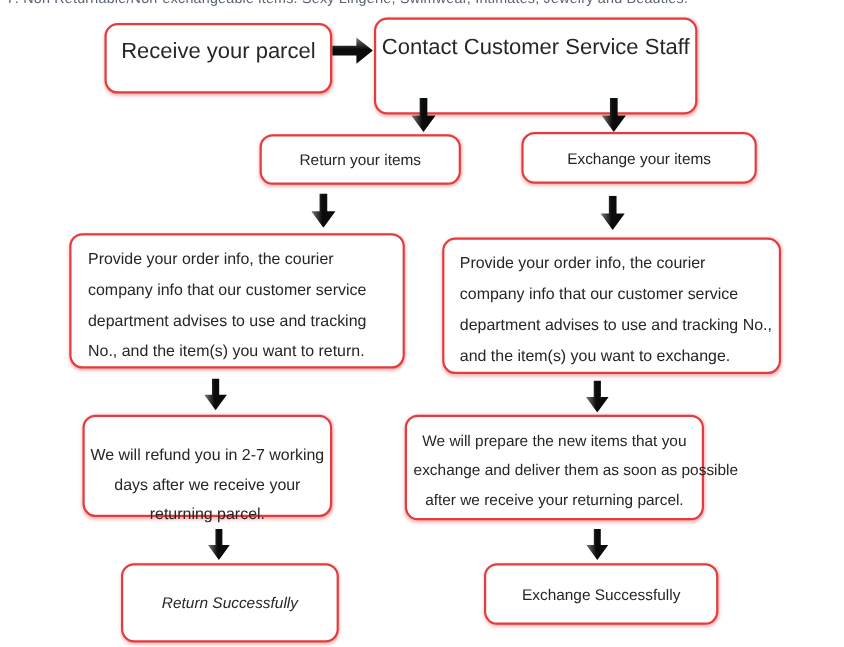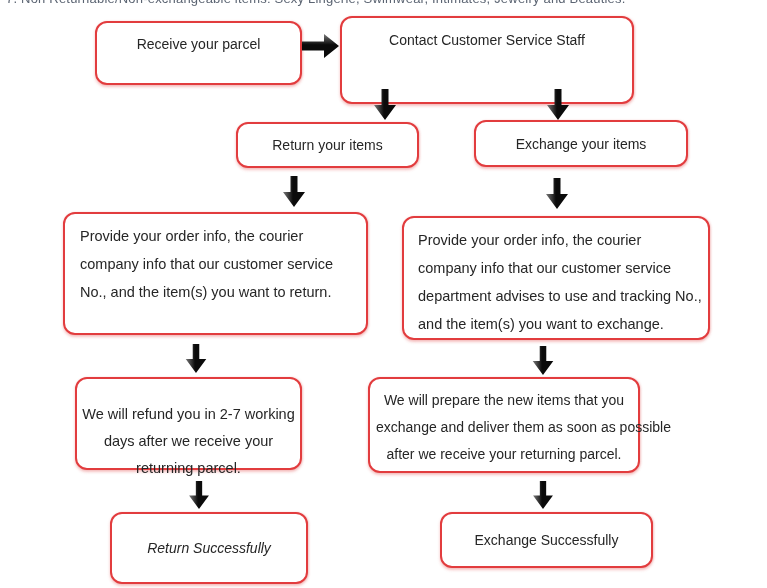--- a/index.html
+++ b/index.html
@@ -20,21 +20,21 @@
   .note-clip .note-text{
     display:block;margin-top:-9px;font-size:13px;letter-spacing:.2px;
     color:var(--note-text);white-space:nowrap;
   }
   .box{
     position:absolute;background:#fff;border:2px solid var(--border);
     border-radius:12px;color:var(--text);
     box-shadow:0 2px 3px rgba(233,120,120,.45), 1px 0 2px rgba(233,120,120,.25);
   }
   .box.center{text-align:center;}
-  .box.top-label{font-size:14px;}
+  .box.top-label{font-size:20px;}
   .box.mid{display:flex;align-items:center;justify-content:center;font-size:14px;}
   .para{font-size:14.5px;line-height:28px;}
   .para .ln{white-space:nowrap;}
   .arrow{position:absolute;line-height:0;}
   svg{display:block;}
 </style>
 </head>
 <body>
 
 <div class="canvas">
@@ -96,20 +96,21 @@
   </div>
   <div class="arrow" style="left:546px;top:178px;">
     <svg width="22" height="31" viewBox="0 0 22 31" aria-hidden="true">
       <path d="M7.5 0 L14.5 0 L14.5 16 L22 16 L11 31 L0 16 L7.5 16 Z" fill="url(#gd)"></path>
     </svg>
   </div>
 
   <div class="box para" style="left:63px;top:212px;width:305px;height:123px;padding:8px 15px;">
     <div class="ln">Provide your order info, the courier</div>
     <div class="ln">company info that our customer service</div>
+    <div class="ln">department advises to use and tracking</div>
     <div class="ln">No., and the item(s) you want to return.</div>
   </div>
   <div class="box para" style="left:402px;top:216px;width:308px;height:124px;padding:8px 14px;">
     <div class="ln">Provide your order info, the courier</div>
     <div class="ln">company info that our customer service</div>
     <div class="ln">department advises to use and tracking No.,</div>
     <div class="ln">and the item(s) you want to exchange.</div>
   </div>
 
   <div class="arrow" style="left:185px;top:344px;">

